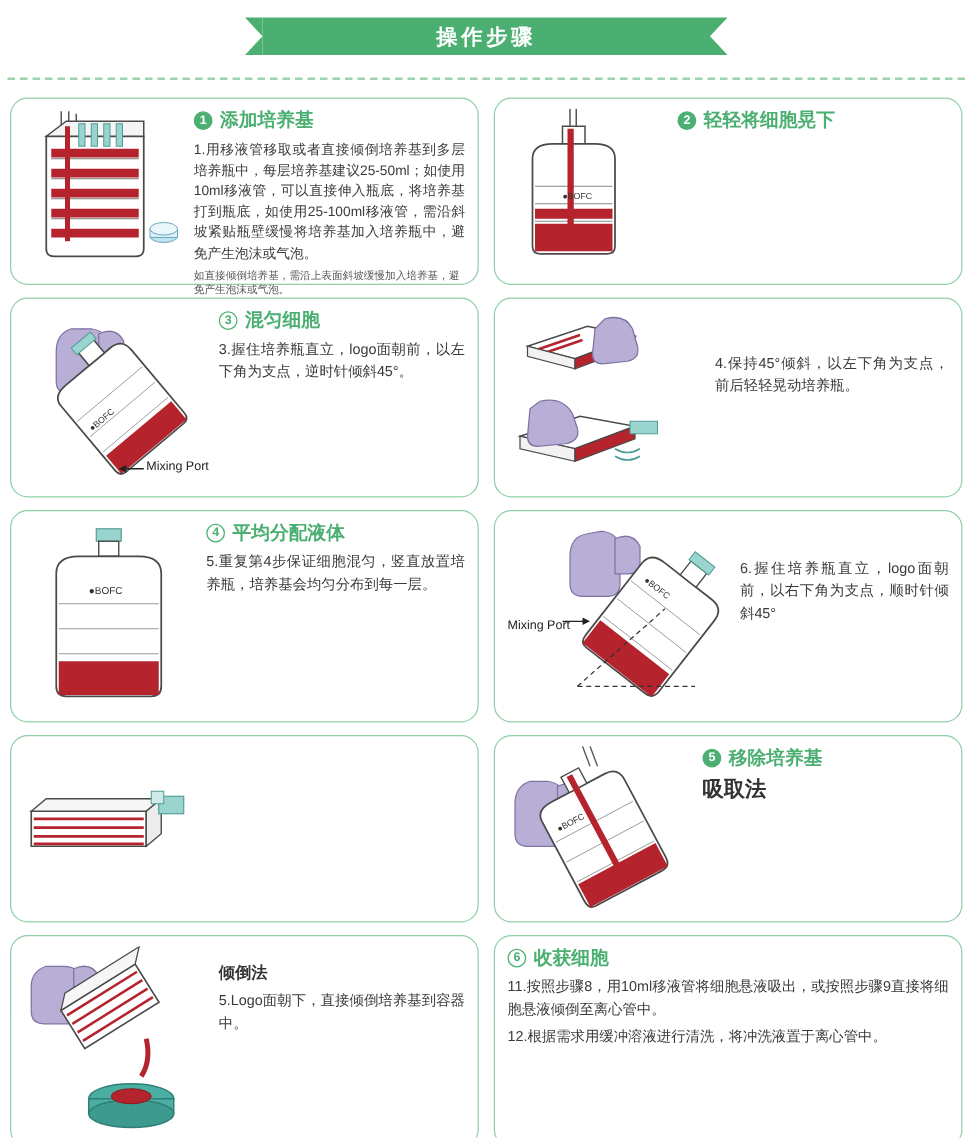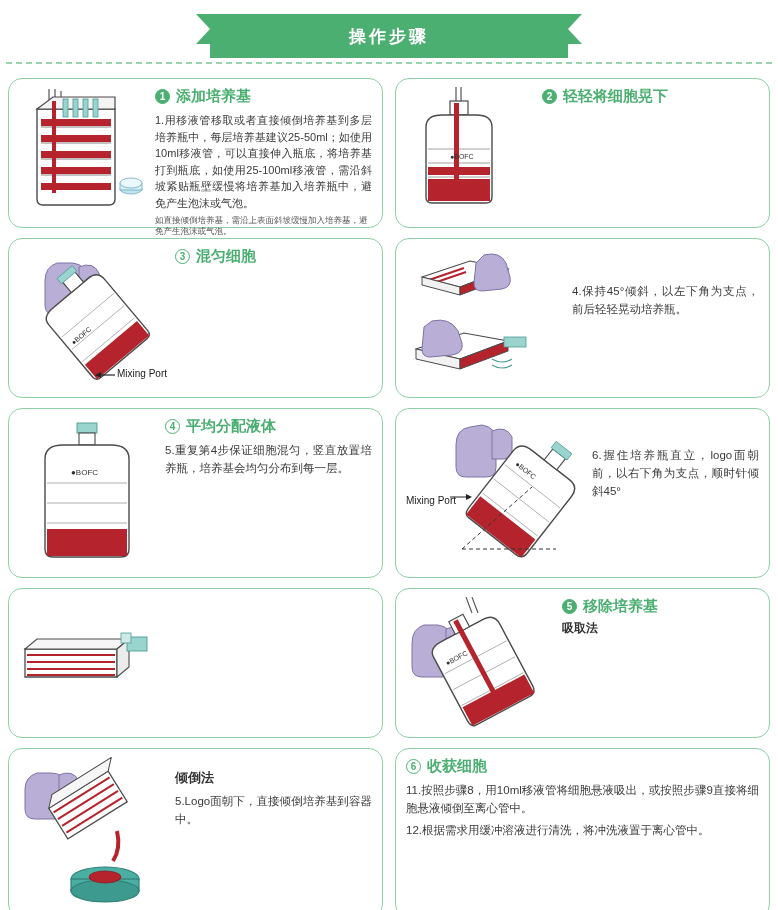--- a/index.html
+++ b/index.html
@@ -17,21 +17,21 @@
 
   
   .banner-wrap {
     position: relative;
     width: 778px; height: 44px;
     margin-top: 8px;
   }
   .banner {
     position: absolute;
     left: 210px; top: 6px;
-    width: 358px; height: 44px;
+    width: 358px; height: 30px;
     background: #4caf72;
     display: flex; align-items: center; justify-content: center;
     color: #ffffff;
     font-size: 17px;
     font-weight: bold;
     letter-spacing: 3px;
   }
   .banner:before, .banner:after {
     content: "";
     position: absolute;
@@ -95,21 +95,21 @@
     font-weight: bold;
     line-height: 1;
   }
   .step-num.filled {
     background: #4caf72;
     color: #ffffff;
     border-color: #4caf72;
   }
   .sub-title {
     color: #333333;
-    font-size: 12px;
+    font-size: 17px;
     font-weight: bold;
     margin: -2px 0 4px 0;
   }
   .body {
     color: #3a3a3a;
     font-size: 11.5px;
     line-height: 1.55;
     text-align: justify;
   }
   .body.small { font-size: 11px; line-height: 1.5; }
@@ -259,20 +259,21 @@
           <line x1="78" y1="128" x2="96" y2="128" stroke="#222" stroke-width="1.2"></line>
           <polygon points="76,128 82,125 82,131" fill="#222"></polygon>
         </svg>
         <div class="label-s" style="position:absolute;left:98px;top:121px;">Mixing Port</div>
       </div>
       <div class="txt">
         <div class="step-title">
           <span class="step-num">3</span>
           <span>混匀细胞</span>
         </div>
+        <div class="body">3.握住培养瓶直立，logo面朝前，以左下角为支点，逆时针倾斜45°。</div>
       </div>
     </div>
 
     <div class="card h3">
       <div class="art">
         <svg width="160" height="144" viewBox="0 0 160 144">
 
           <g transform="translate(6,4)">
             <g fill="#ffffff" stroke="#4a4a4a" stroke-width="1.1">
               <path d="M10 26 L58 10 L96 18 L48 36 Z"></path>

